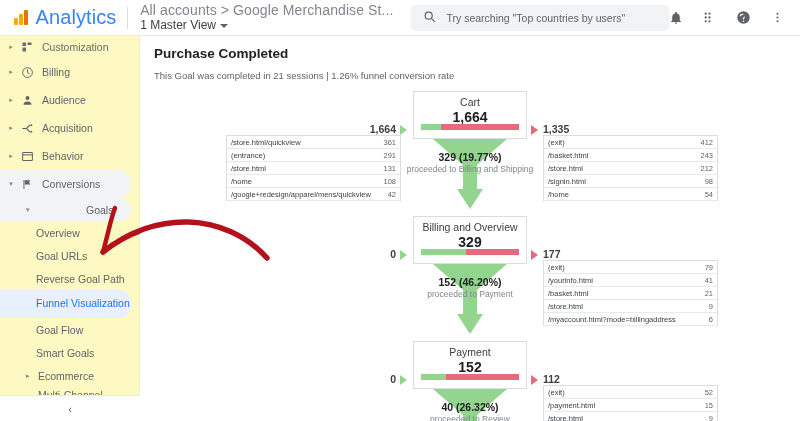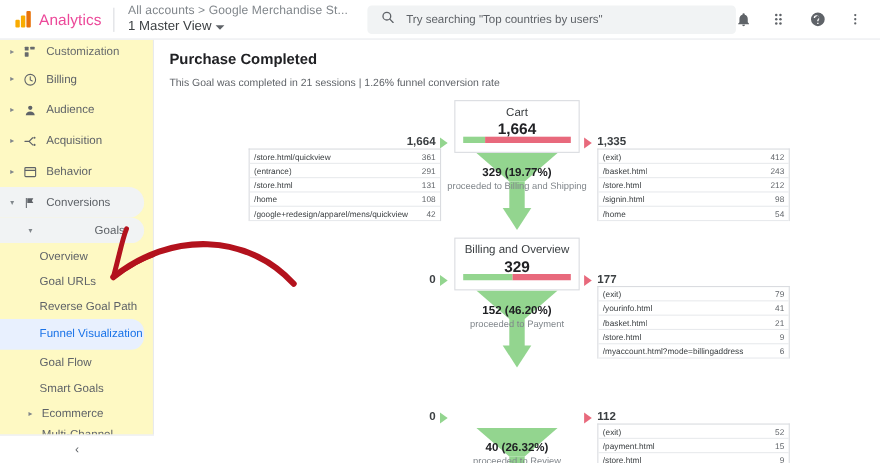--- a/index.html
+++ b/index.html
@@ -24,26 +24,26 @@
   .ga-logo {
     display: flex; align-items: flex-end;
     gap: 1.5px; height: 15px;
     margin-left: 14px; margin-right: 8px;
   }
   .ga-logo i { display: block; width: 3.5px; background: #f9ab00; border-radius: 1px; }
   .ga-logo i.b1 { height: 7px; }
   .ga-logo i.b2 { height: 11px; }
   .ga-logo i.b3 { height: 15px; background: #e8710a; }
   .brand {
-    font-size: 14px; color: #ec4899; letter-spacing: .1px;
+    font-size: 20px; color: #3b82f6; letter-spacing: .1px;
     padding-right: 11px;
   }
   .acct-divider { width: 1px; height: 22px; background: #dadce0; }
   .acct-block { padding-left: 12px; line-height: 1.05; }
-  .acct-path { font-size: 11px; color: #80868b; letter-spacing: .1px; white-space: nowrap; }
+  .acct-path { font-size: 14px; color: #80868b; letter-spacing: .1px; white-space: nowrap; }
   .acct-view {
     font-size: 12px; color: #3c4043; margin-top: 1px;
     display: flex; align-items: center; gap: 4px; white-space: nowrap;
   }
   .caret-dn {
     width: 0; height: 0; border-left: 4px solid transparent;
     border-right: 4px solid transparent; border-top: 4px solid #5f6368;
     margin-top: 2px;
   }
   #searchbox {
@@ -488,20 +488,28 @@
           </svg>
           <div class="proceed">
             <div class="n">152 (46.20%)</div>
             <div class="t">proceeded to Payment</div>
           </div>
         </div>
       </div>
       <div class="stage">
         <div class="in-num">0</div>
         <div class="in-tri"></div>
+        <div class="stage-box">
+          <div class="stage-name">Payment</div>
+          <div class="stage-val">152</div>
+          <div class="bar">
+            <div class="g" style="width:26%"></div>
+            <div class="r" style="width:74%"></div>
+          </div>
+        </div>
         <div class="out-tri"></div>
         <div class="out-num">112</div>
         <div class="tbl right">
           <div class="tr">
             <span class="p">(exit)</span>
             <span class="v">52</span>
           </div>
           <div class="tr">
             <span class="p">/payment.html</span>
             <span class="v">15</span>

